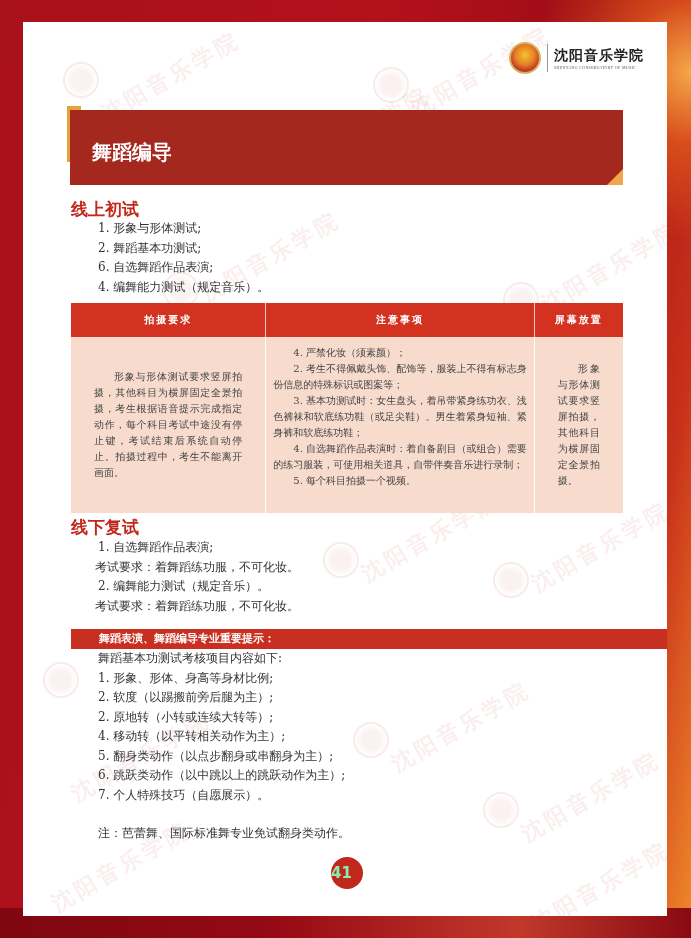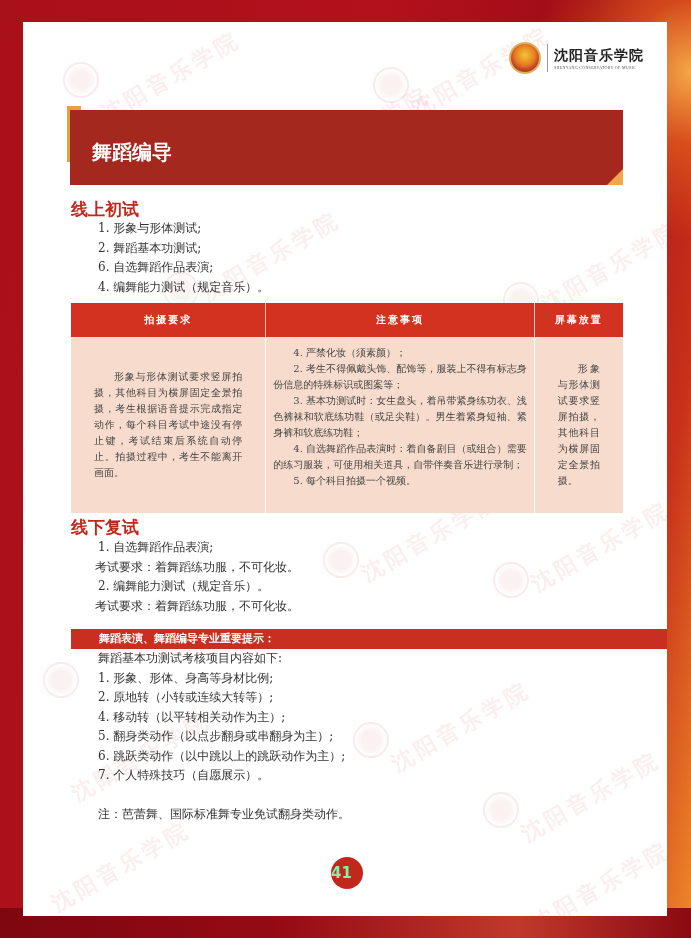--- a/index.html
+++ b/index.html
@@ -182,20 +182,21 @@
     <div>1. 自选舞蹈作品表演;</div>
     <div style="margin-left:-3px">考试要求：着舞蹈练功服，不可化妆。</div>
     <div>2. 编舞能力测试（规定音乐）。</div>
     <div style="margin-left:-3px">考试要求：着舞蹈练功服，不可化妆。</div>
   </div>
 
   <div class="tip-banner">舞蹈表演、舞蹈编导专业重要提示：</div>
   <div class="list" style="top:627px">
     <div>舞蹈基本功测试考核项目内容如下:</div>
     <div>1. 形象、形体、身高等身材比例;</div>
+    <div>2. 软度（以踢搬前旁后腿为主）;</div>
     <div>2. 原地转（小转或连续大转等）;</div>
     <div>4. 移动转（以平转相关动作为主）;</div>
     <div>5. 翻身类动作（以点步翻身或串翻身为主）;</div>
     <div>6. 跳跃类动作（以中跳以上的跳跃动作为主）;</div>
     <div>7. 个人特殊技巧（自愿展示）。</div>
     <div style="height:19px"></div>
     <div>注：芭蕾舞、国际标准舞专业免试翻身类动作。</div>
   </div>
 
   <div class="page-num">41</div>

